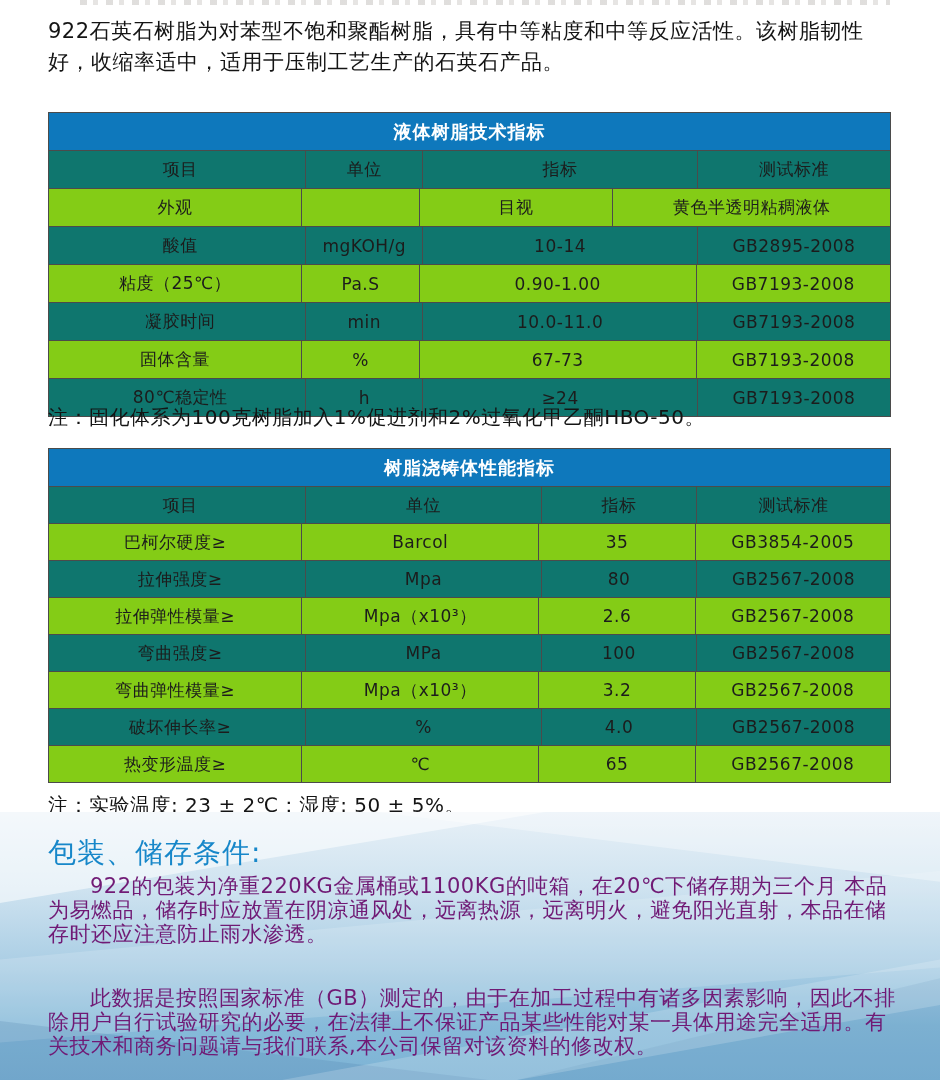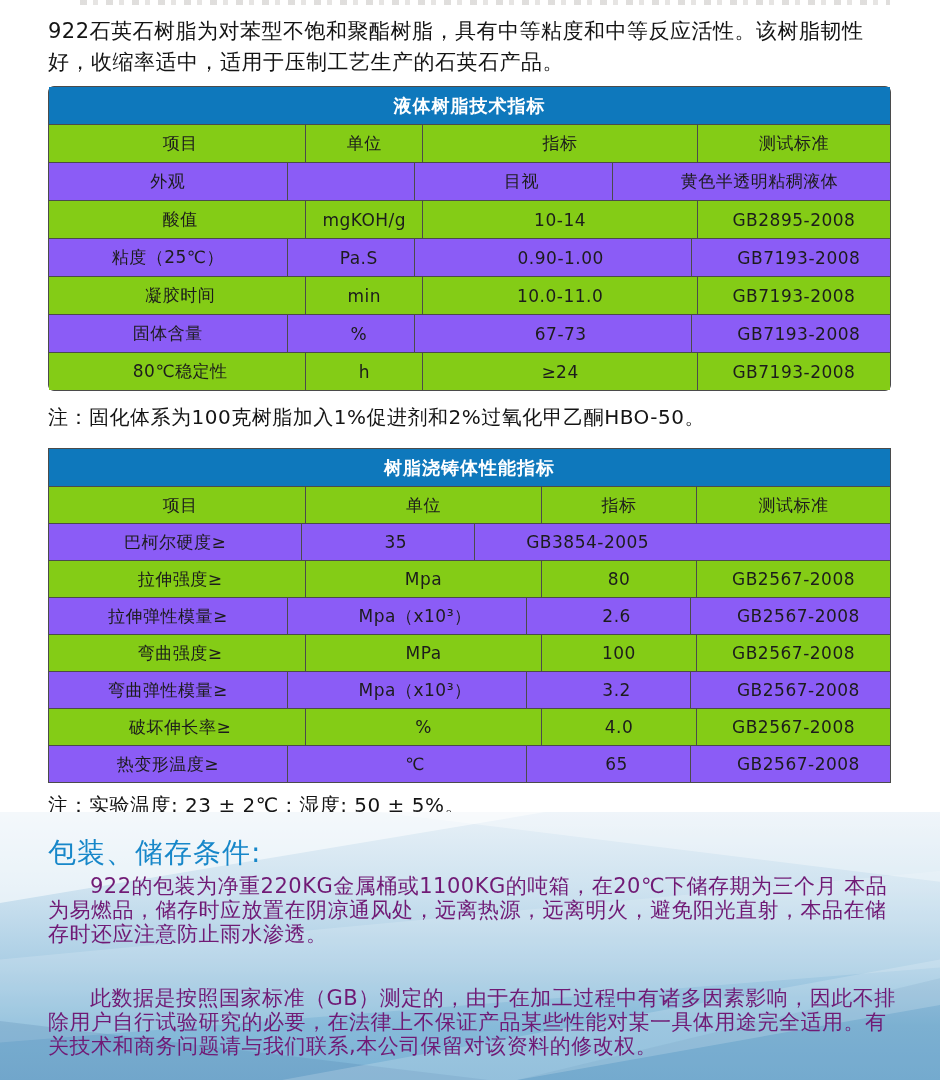--- a/index.html
+++ b/index.html
@@ -17,31 +17,31 @@
   }
   .intro {
     position:absolute; top:16px; left:48px; width:852px;
     font-size:21px; line-height:31px; color:#141414;
     letter-spacing:.5px;
   }
   .spec-table {
     position:absolute; left:48px; width:843px;
     border:1px solid #4b4b4b; background:#fff;
   }
-  #table1 { top:86px;border-radius:6px; }
+  #table1 { top:112px; }
   #table2 { top:448px; }
   .t-title {
     height:37px; background:#0e78bc; color:#ffffff;
     display:flex; align-items:center; justify-content:center;
     font-size:18px; font-weight:bold; letter-spacing:1px;
   }
   .t-row { display:flex; height:38px; border-top:1px solid #4b4b4b; }
   #table2 .t-row { height:37px; }
-  .t-row.head , .t-row.odd { background:#84cc16;padding-left:6px; }
-  .t-row.even { background:#8b5cf6;gap:16px; }
+  .t-row.head , .t-row.odd { background:#0f766e;padding-left:6px; }
+  .t-row.even { background:#84cc16; }
   .t-cell {
     display:flex; align-items:center; justify-content:center;
     font-size:17px; color:#1c1c1c; border-right:1px solid #4b4b4b;
     letter-spacing:.5px; overflow:hidden;
   }
   .t-cell:last-child { border-right:none; }
   #table1 .c0 { width:30.1%; } #table1 .c1 { width:14.0%; }
   #table1 .c2 { width:32.9%; } #table1 .c3 { width:23.0%; }
   #table2 .c0 { width:30.1%; } #table2 .c1 { width:28.2%; }
   #table2 .c2 { width:18.6%; } #table2 .c3 { width:23.1%; }
@@ -131,20 +131,21 @@
 <div class="spec-table" id="table2">
   <div class="t-title">树脂浇铸体性能指标</div>
 <div class="t-row head">
       <div class="t-cell c0">项目</div>
       <div class="t-cell c1">单位</div>
       <div class="t-cell c2">指标</div>
       <div class="t-cell c3">测试标准</div>
     </div>
     <div class="t-row even">
       <div class="t-cell c0">巴柯尔硬度≥</div>
+      <div class="t-cell c1">Barcol</div>
       <div class="t-cell c2">35</div>
       <div class="t-cell c3">GB3854-2005</div>
     </div>
     <div class="t-row odd">
       <div class="t-cell c0">拉伸强度≥</div>
       <div class="t-cell c1">Mpa</div>
       <div class="t-cell c2">80</div>
       <div class="t-cell c3">GB2567-2008</div>
     </div>
     <div class="t-row even">

